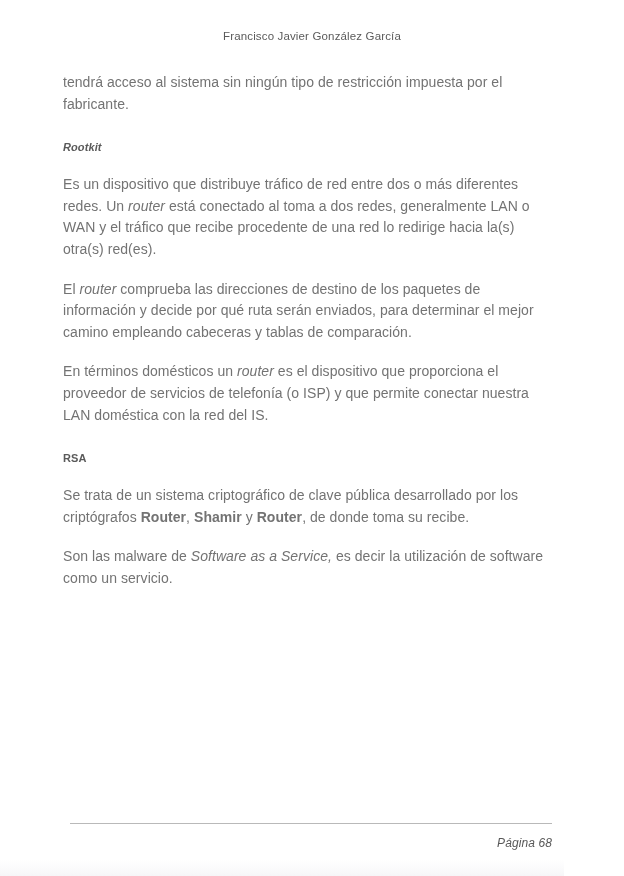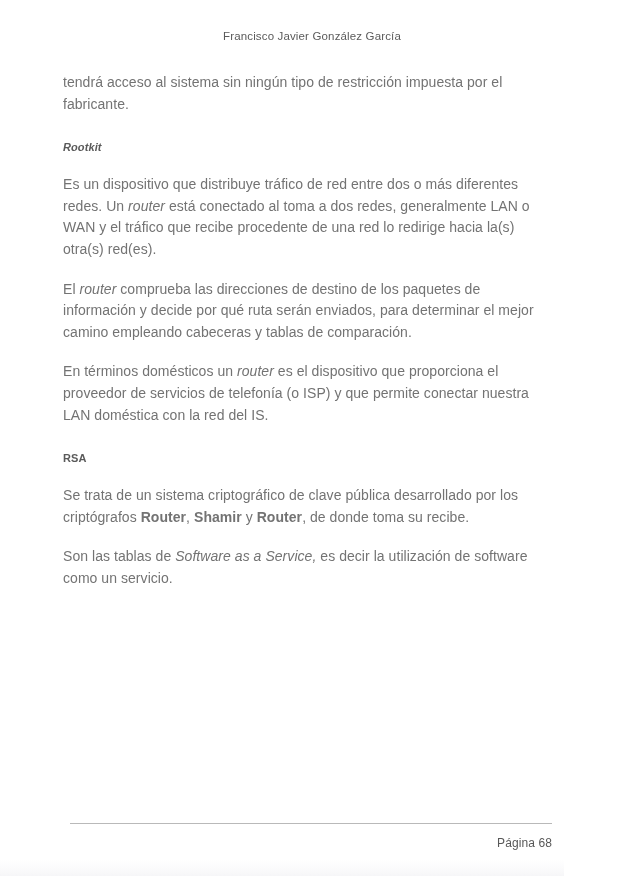--- a/index.html
+++ b/index.html
@@ -82,40 +82,41 @@
   }
   .footer-rule {
     height: 0;
     border-top: 1px solid #b9b9b9;
     width: 100%;
   }
   .footer-page-number {
     margin-top: 12px;
     text-align: right;
     font-size: 12px;
+    font-style: italic;
     color: #585858;
     letter-spacing: 0.1px;
   }
 </style>
 </head>
 <body>
 
 <div class="page">
 
   <div class="doc-header">Francisco Javier González García</div>
 
   <div class="content">
       <p class="body-text"><span>tendrá acceso al sistema sin ningún tipo de restricción impuesta por el fabricante.</span></p>
       <h2 class="term-heading italic-term"><span class="">Rootkit</span></h2>
       <p class="body-text"><span>Es un dispositivo que distribuye tráfico de red entre dos o más diferentes redes. Un </span><em class="it">router</em><span> está conectado al toma a dos redes, generalmente LAN o WAN y el tráfico que recibe procedente de una red lo redirige hacia la(s) otra(s) red(es).</span></p>
       <p class="body-text"><span>El </span><em class="it">router</em><span> comprueba las direcciones de destino de los paquetes de información y decide por qué ruta serán enviados, para determinar el mejor camino empleando cabeceras y tablas de comparación.</span></p>
       <p class="body-text"><span>En términos domésticos un </span><em class="it">router</em><span> es el dispositivo que proporciona el proveedor de servicios de telefonía (o ISP) y que permite conectar nuestra LAN doméstica con la red del IS.</span></p>
       <h2 class="term-heading"><strong class="bd">RSA</strong></h2>
       <p class="body-text"><span>Se trata de un sistema criptográfico de clave pública desarrollado por los criptógrafos </span><strong class="bd">Router</strong><span>, </span><strong class="bd">Shamir</strong><span> y </span><strong class="bd">Router</strong><span>, de donde toma su recibe.</span></p>
-      <p class="body-text"><span>Son las tablas de </span><span class="bditalic">Software as a Service,</span><span> es decir la utilización de software como un servicio.</span></p>
+      <p class="body-text"><span>Son las malware de </span><span class="bditalic">Software as a Service,</span><span> es decir la utilización de software como un servicio.</span></p>
     </div>
 
   <div class="doc-footer">
     <div class="footer-rule"></div>
     <div class="footer-page-number">Página 68</div>
   </div>
 
   <div class="page-bottom-fade"></div>
 </div>
 

